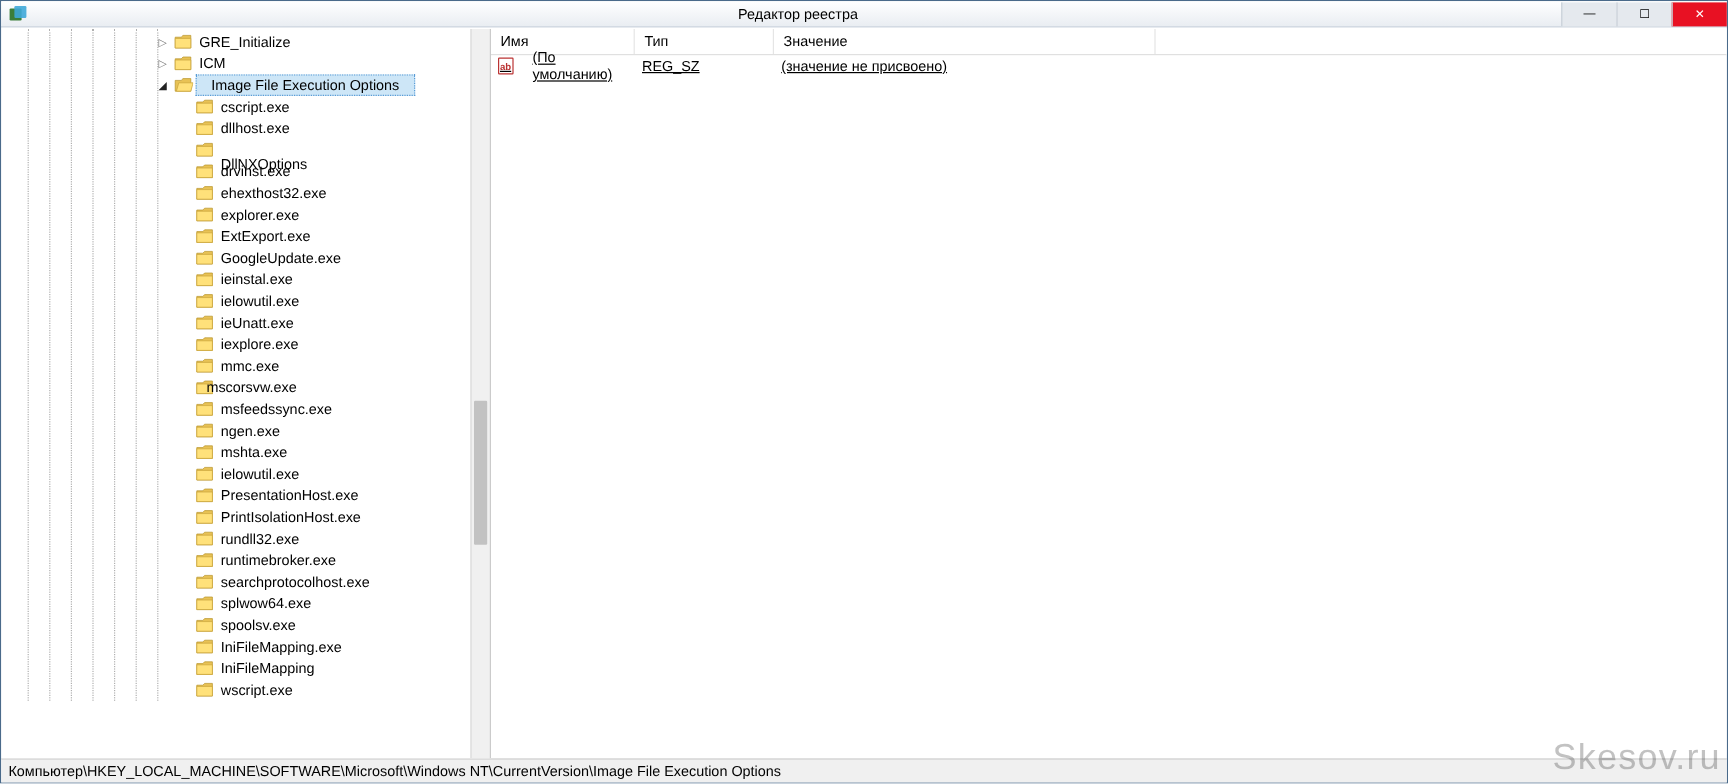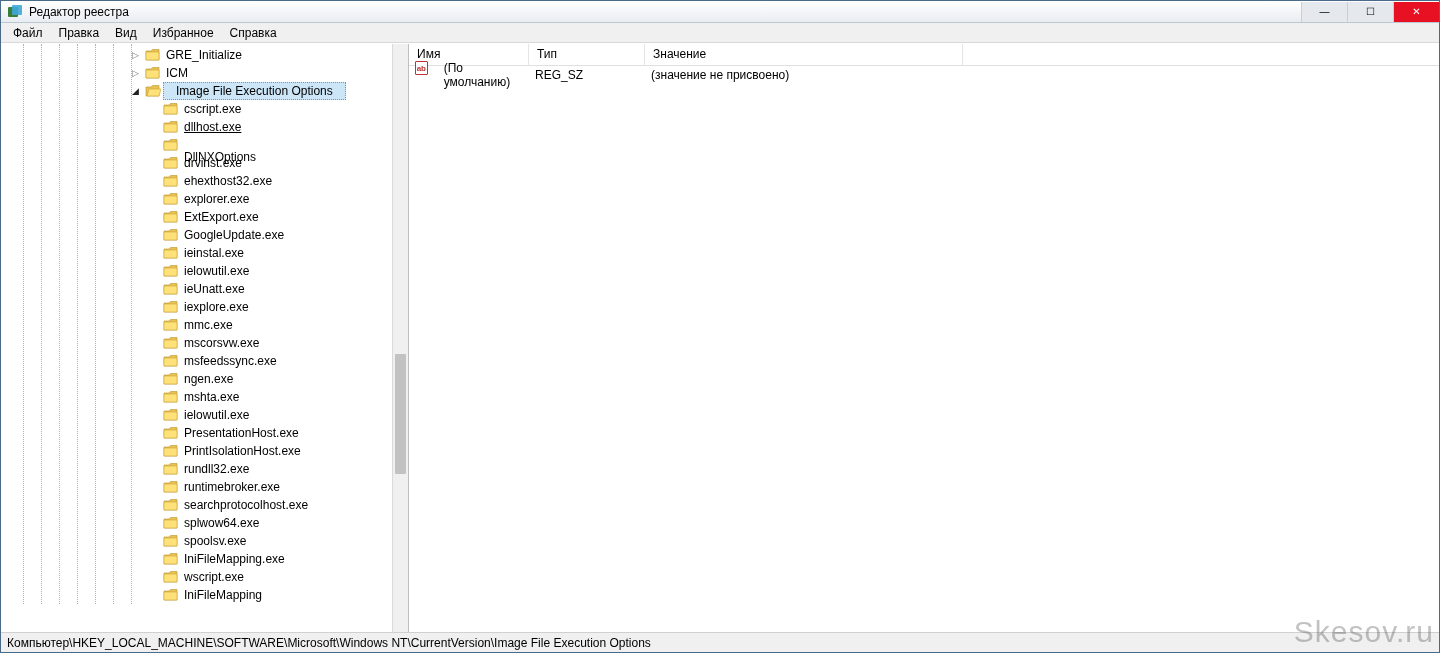--- a/index.html
+++ b/index.html
@@ -1,20 +1,20 @@
 <!DOCTYPE html>
 <html><head>
 <meta charset="utf-8">
 <style>
   * { box-sizing: border-box; margin: 0; padding: 0; }
   body { font-family: "Segoe UI", Tahoma, sans-serif; font-size: 12px; background: #fff; overflow: hidden; width: 1440px; height: 653px; position: relative; }
   .window { border: 1px solid #4a6a8a; width: 1440px; height: 653px; display: flex; flex-direction: column; background: #fff; }
   .titlebar { height: 22px; background: linear-gradient(#fff,#e9edf2); display: flex; align-items: center; border-bottom: 1px solid #bcc7d4; }
   .titlebar .app-icon { width:16px; height:16px; margin:0 6px; display:flex; align-items:center; justify-content:center; }
-  .titlebar .title { flex:1; text-align:left; font-size:12px; color:#000; }
+  .titlebar .title { flex:1; text-align:center; font-size:12px; color:#000; }
   .win-controls { display:flex; height:20px; }
   .win-btn { width:46px; height:20px; display:flex; align-items:center; justify-content:center; font-size:10px; color:#000; background:#e5e9ee; border-left:1px solid #c8cfd8; cursor:default; }
   .win-btn.close { background:#e81123; color:#fff; width:46px; }
   .menubar { height:20px; background:#f0f0f0; border-bottom:1px solid #d8d8d8; display:flex; align-items:center; padding:0 4px; gap:0; }
   .menu-item { padding:2px 8px; cursor:default; font-size:12px; }
   .content { flex:1; display:flex; overflow:hidden; border-top:1px solid #fff; }
   .tree-pane { width:408px; border-right:1px solid #bfbfbf; background:#fff; position:relative; overflow:hidden; }
   .tree-scroll { position:absolute; inset:0 16px 0 0; overflow:hidden; }
   .tree-scrollbar { position:absolute; right:0; top:0; bottom:0; width:16px; background:#f0f0f0; border-left:1px solid #dadada; }
   .tree-scrollbar .thumb { position:absolute; left:2px; right:2px; top:310px; height:120px; background:#c2c2c2; border-radius:1px; }
@@ -25,21 +25,21 @@
   .tree-row .expander { position:absolute; width:9px; height:9px; top:4px; font-size:9px; display:flex; align-items:center; justify-content:center; color:#555; }
   .tree-row .folder { position:absolute; width:16px; height:14px; top:2px; }
   .tree-row .label { position:absolute; top:0; height:18px; padding:0 3px; }
   .tree-row.selected .label { background:#cde6f7; border:1px dotted #5a9bd5; padding:0 12px; line-height:16px; }
   svg.folder-icon { width:16px; height:14px; }
   .list-pane { flex:1; background:#fff; display:flex; flex-direction:column; overflow:hidden; }
   .list-header { height:22px; display:flex; border-bottom:1px solid #e0e0e0; background:#fff; }
   .list-header .col { border-right:1px solid #e5e5e5; padding:3px 8px; font-size:12px; color:#000; }
   .list-body { flex:1; }
   .list-row { height:18px; display:flex; align-items:center; }
-  .list-row .cell { padding:0 6px; font-size:12px; display:flex; align-items:flex-start; gap:16px; }
+  .list-row .cell { padding:0 6px; font-size:12px; display:flex; align-items:center; gap:16px;text-decoration:underline; }
   .val-icon { width:14px; height:14px; background:#fff; border:1px solid #b33; display:flex; align-items:center; justify-content:center; font-size:8px; font-weight:bold; color:#b33; border-radius:1px; }
   .statusbar { height:20px; border-top:1px solid #d0d0d0; background:#f0f0f0; padding:2px 6px; font-size:12px; display:flex; align-items:center; }
   .annotation { position:absolute; pointer-events:none; z-index:1000; }
   .watermark { position:absolute; right:6px; bottom:4px; font-size:30px; font-weight:300; color:rgba(80,80,80,0.35); font-family:"Segoe UI Light","Segoe UI",sans-serif; letter-spacing:1px; pointer-events:none; z-index:500; }
 </style>
 </head>
 <body>
 
 <div class="window">
   <div class="titlebar">
@@ -50,27 +50,20 @@
         </svg>
     </span>
     <span class="title">Редактор реестра</span>
     <div class="win-controls">
       <div class="win-btn">—</div>
       <div class="win-btn">☐</div>
       <div class="win-btn close">✕</div>
     </div>
   </div>
 
-  <div class="menubar">
-    <div class="menu-item">Файл</div>
-    <div class="menu-item">Правка</div>
-    <div class="menu-item">Вид</div>
-    <div class="menu-item">Избранное</div>
-    <div class="menu-item">Справка</div>
-  </div>
 
   <div class="content">
     <div class="tree-pane">
       <div class="tree-scroll">
         <div class="tree-inner" id="tree-inner">
           <div class="tree-guides" id="tree-guides">
               <div class="guide" style="left: 22px;"></div>
               <div class="guide" style="left: 40px;"></div>
               <div class="guide" style="left: 58px;"></div>
               <div class="guide" style="left: 76px;"></div>
@@ -107,21 +100,21 @@
                   <path d="M1 3 L6 3 L7.5 1.5 L14 1.5 L14 12 L1 12 Z" fill="#e8c255" stroke="#b8942a" stroke-width="0.6"></path>
                   <path d="M1 4 L14 4 L14 12 L1 12 Z" fill="#ffe17a" stroke="#c9a33a" stroke-width="0.6"></path>
                 </svg></span>
               <span class="label" style="left: 180px;">cscript.exe</span>
             </div>
             <div class="tree-row">
               <span class="folder" style="left: 162px;"><svg class="folder-icon" viewBox="0 0 16 14">
                   <path d="M1 3 L6 3 L7.5 1.5 L14 1.5 L14 12 L1 12 Z" fill="#e8c255" stroke="#b8942a" stroke-width="0.6"></path>
                   <path d="M1 4 L14 4 L14 12 L1 12 Z" fill="#ffe17a" stroke="#c9a33a" stroke-width="0.6"></path>
                 </svg></span>
-              <span class="label" style="left: 180px; text-decoration: underline;">dllhost.exe</span>
+              <span class="label" style="left: 180px;">dllhost.exe</span>
             </div>
             <div class="tree-row">
               <span class="folder" style="left: 162px;"><svg class="folder-icon" viewBox="0 0 16 14">
                   <path d="M1 3 L6 3 L7.5 1.5 L14 1.5 L14 12 L1 12 Z" fill="#e8c255" stroke="#b8942a" stroke-width="0.6"></path>
                   <path d="M1 4 L14 4 L14 12 L1 12 Z" fill="#ffe17a" stroke="#c9a33a" stroke-width="0.6"></path>
                 </svg></span>
               <span class="label" style="left: 180px; margin-top: 12px;">DllNXOptions</span>
             </div>
             <div class="tree-row">
               <span class="folder" style="left: 162px;"><svg class="folder-icon" viewBox="0 0 16 14">
@@ -191,21 +184,21 @@
                   <path d="M1 3 L6 3 L7.5 1.5 L14 1.5 L14 12 L1 12 Z" fill="#e8c255" stroke="#b8942a" stroke-width="0.6"></path>
                   <path d="M1 4 L14 4 L14 12 L1 12 Z" fill="#ffe17a" stroke="#c9a33a" stroke-width="0.6"></path>
                 </svg></span>
               <span class="label" style="left: 180px;">mmc.exe</span>
             </div>
             <div class="tree-row">
               <span class="folder" style="left: 162px;"><svg class="folder-icon" viewBox="0 0 16 14">
                   <path d="M1 3 L6 3 L7.5 1.5 L14 1.5 L14 12 L1 12 Z" fill="#e8c255" stroke="#b8942a" stroke-width="0.6"></path>
                   <path d="M1 4 L14 4 L14 12 L1 12 Z" fill="#ffe17a" stroke="#c9a33a" stroke-width="0.6"></path>
                 </svg></span>
-              <span class="label" style="left: 180px;">mscorsvw.exe</span>
+              <span class="label" style="left: 168px;">mscorsvw.exe</span>
             </div>
             <div class="tree-row">
               <span class="folder" style="left: 162px;"><svg class="folder-icon" viewBox="0 0 16 14">
                   <path d="M1 3 L6 3 L7.5 1.5 L14 1.5 L14 12 L1 12 Z" fill="#e8c255" stroke="#b8942a" stroke-width="0.6"></path>
                   <path d="M1 4 L14 4 L14 12 L1 12 Z" fill="#ffe17a" stroke="#c9a33a" stroke-width="0.6"></path>
                 </svg></span>
               <span class="label" style="left: 180px;">msfeedssync.exe</span>
             </div>
             <div class="tree-row">
               <span class="folder" style="left: 162px;"><svg class="folder-icon" viewBox="0 0 16 14">
@@ -282,28 +275,28 @@
                   <path d="M1 3 L6 3 L7.5 1.5 L14 1.5 L14 12 L1 12 Z" fill="#e8c255" stroke="#b8942a" stroke-width="0.6"></path>
                   <path d="M1 4 L14 4 L14 12 L1 12 Z" fill="#ffe17a" stroke="#c9a33a" stroke-width="0.6"></path>
                 </svg></span>
               <span class="label" style="left: 180px;">IniFileMapping.exe</span>
             </div>
             <div class="tree-row">
               <span class="folder" style="left: 162px;"><svg class="folder-icon" viewBox="0 0 16 14">
                   <path d="M1 3 L6 3 L7.5 1.5 L14 1.5 L14 12 L1 12 Z" fill="#e8c255" stroke="#b8942a" stroke-width="0.6"></path>
                   <path d="M1 4 L14 4 L14 12 L1 12 Z" fill="#ffe17a" stroke="#c9a33a" stroke-width="0.6"></path>
                 </svg></span>
+              <span class="label" style="left: 180px;">IniFileMapping</span>
+            </div>
+            <div class="tree-row">
+              <span class="folder" style="left: 162px;"><svg class="folder-icon" viewBox="0 0 16 14">
+                  <path d="M1 3 L6 3 L7.5 1.5 L14 1.5 L14 12 L1 12 Z" fill="#e8c255" stroke="#b8942a" stroke-width="0.6"></path>
+                  <path d="M1 4 L14 4 L14 12 L1 12 Z" fill="#ffe17a" stroke="#c9a33a" stroke-width="0.6"></path>
+                </svg></span>
               <span class="label" style="left: 180px;">wscript.exe</span>
-            </div>
-            <div class="tree-row">
-              <span class="folder" style="left: 162px;"><svg class="folder-icon" viewBox="0 0 16 14">
-                  <path d="M1 3 L6 3 L7.5 1.5 L14 1.5 L14 12 L1 12 Z" fill="#e8c255" stroke="#b8942a" stroke-width="0.6"></path>
-                  <path d="M1 4 L14 4 L14 12 L1 12 Z" fill="#ffe17a" stroke="#c9a33a" stroke-width="0.6"></path>
-                </svg></span>
-              <span class="label" style="left: 180px;">IniFileMapping</span>
             </div>
           </div>
       </div>
       <div class="tree-scrollbar">
         <div class="thumb"></div>
       </div>
     </div>
 
     <div class="list-pane">
       <div class="list-header">

